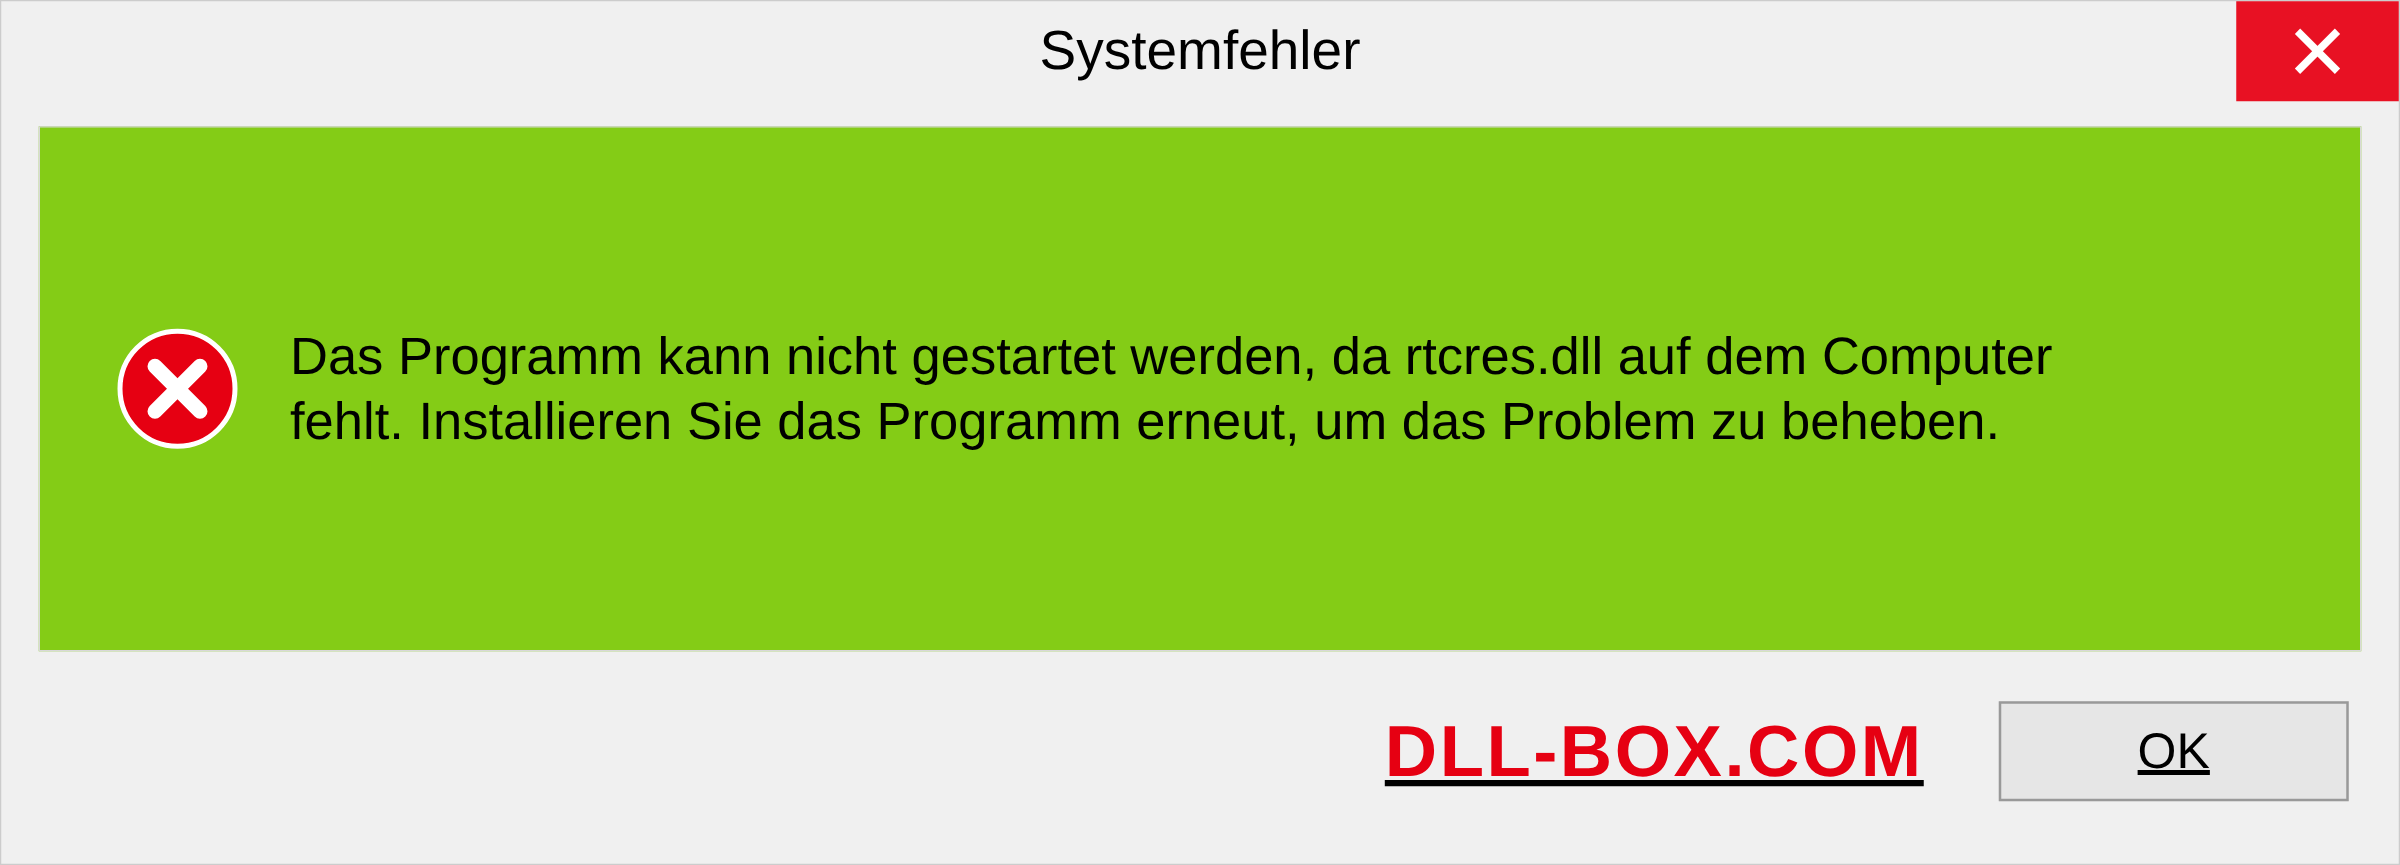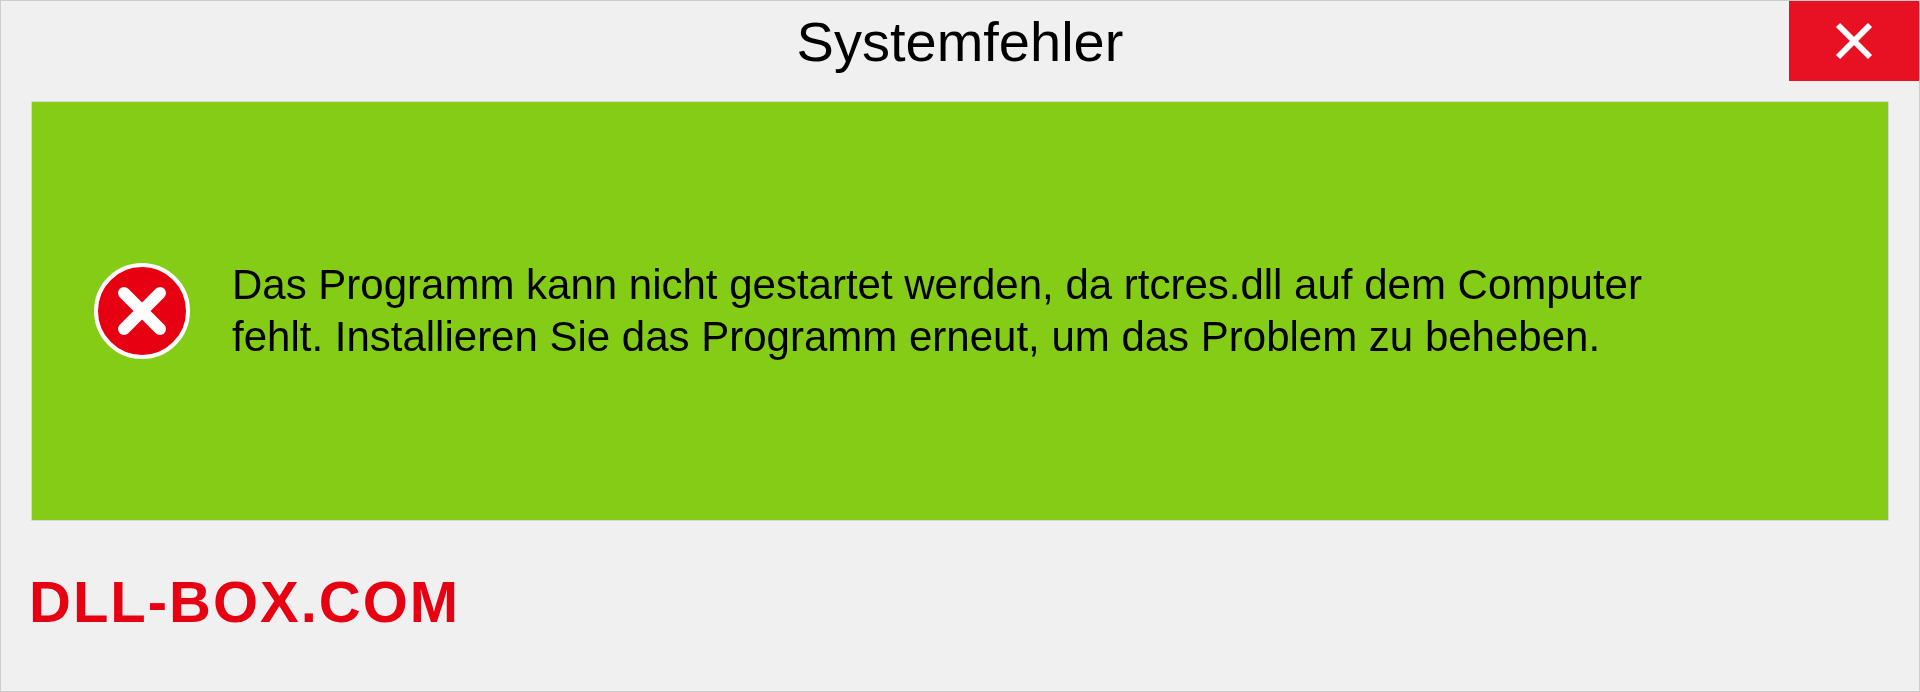--- a/index.html
+++ b/index.html
@@ -24,21 +24,21 @@
       border: 1px solid #ccc;
     }
     .titlebar {
       display: flex;
       align-items: center;
       justify-content: center;
       height: 80px;
       position: relative;
     }
     .title {
-      font-size: 56px;
+      font-size: 44px;
       font-weight: 400;
       color: #000;
       text-align: center;
     }
     .close-btn {
       position: absolute;
       right: 0;
       top: 0;
       width: 130px;
       height: 80px;
@@ -70,22 +70,24 @@
     }
     .msg-text {
       font-size: 42px;
       line-height: 1.25;
       color: #000;
       max-width: 1500px;
     }
     .footer {
       display: flex;
       align-items: center;
-      padding: 0 28px;
+      justify-content: flex-end;
+      padding: 0 40px;
       height: 120px;
+      text-decoration: underline;
     }
     .watermark {
       font-size: 58px;
       font-weight: 800;
       color: #e60012;
       letter-spacing: 2px;
       margin-right: 60px;
       font-family: Arial, sans-serif;
     }
     .ok-btn {
@@ -123,15 +125,18 @@
         <circle cx="50" cy="50" r="46" fill="none" stroke="#fff" stroke-width="4"></circle>
         <line x1="32" y1="32" x2="68" y2="68" stroke="#fff" stroke-width="12" stroke-linecap="round"></line>
         <line x1="68" y1="32" x2="32" y2="68" stroke="#fff" stroke-width="12" stroke-linecap="round"></line>
       </svg>
     </div>
     <div class="msg-text">Das Programm kann nicht gestartet werden, da rtcres.dll auf dem Computer fehlt. Installieren Sie das Programm erneut, um das Problem zu beheben.</div>
   </div>
 
   <div class="footer">
     <div class="watermark">DLL-BOX.COM</div>
+    <div class="ok-btn">
+      <span>OK</span>
+    </div>
   </div>
 
 </div>
 
 </body></html>

